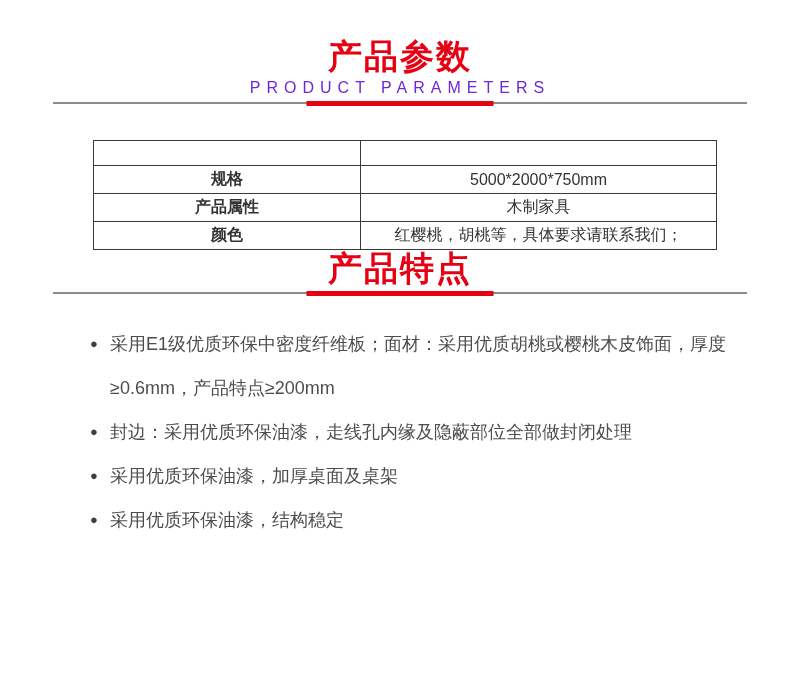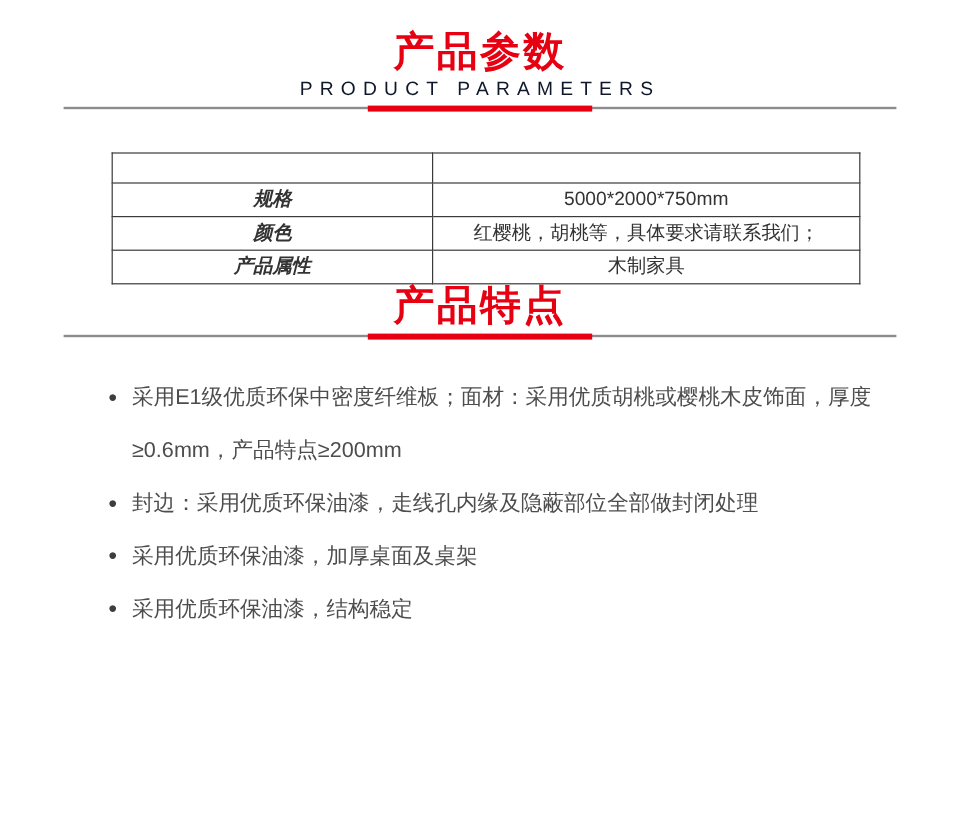--- a/index.html
+++ b/index.html
@@ -11,33 +11,33 @@
   .page {
     position: relative;
     width: 800px;
     height: 700px;
     background: #ffffff;
     overflow: hidden;
   }
 
   
   .section-header { text-align: center; }
-  .section-header.first { padding-top: 25px; }
+  .section-header.first { padding-top: 38px; }
   .section-header.second { }
   .sec-title {
     margin: 0;
     color: #e60012;
     font-size: 34px;
     line-height: 36px;
     font-weight: 700;
     letter-spacing: 2px;
   }
   .sec-sub {
     margin-top: 5px;
-    color: #0f172a;
+    color: #6d28d9;
     font-size: 16px;
     line-height: 17px;
     letter-spacing: 6px;
     font-weight: 400;
   }
   .rule {
     position: relative;
     margin: 6px auto 0 auto;
     width: 694px;
     height: 2px;
@@ -65,21 +65,21 @@
     padding: 0;
     text-align: center;
     vertical-align: middle;
     color: #333333;
     font-size: 16px;
     background: #ffffff;
   }
   .param-table col.label-col { width: 267px; }
   .param-table tr { height: 28px; }
   .param-table tr.empty-row { height: 25px; }
-  .param-table td.label-cell { font-weight: 700; font-style: italic; }
+  .param-table td.label-cell { font-weight: 700; }
 
   
   .features {
     margin: 28px 45px 0 90px;
     width: 650px;
   }
   .feature-item {
     position: relative;
     padding-left: 20px;
     color: #4d4d4d;
@@ -116,26 +116,26 @@
     <tbody>
       <tr class="empty-row">
         <td class="label-cell"></td>
         <td class="value-cell"></td>
       </tr>
       <tr>
         <td class="label-cell">规格</td>
         <td class="value-cell">5000*2000*750mm</td>
       </tr>
       <tr>
+        <td class="label-cell">产品属性</td>
+        <td class="value-cell">木制家具</td>
+      </tr>
+      <tr>
         <td class="label-cell">颜色</td>
         <td class="value-cell">红樱桃，胡桃等，具体要求请联系我们；</td>
-      </tr>
-      <tr>
-        <td class="label-cell">产品属性</td>
-        <td class="value-cell">木制家具</td>
       </tr>
     </tbody>
   </table>
 
   <div class="section-header second">
     <h2 class="sec-title">产品特点</h2>
     <div class="rule">
       <div class="red-seg"></div>
     </div>
   </div>

